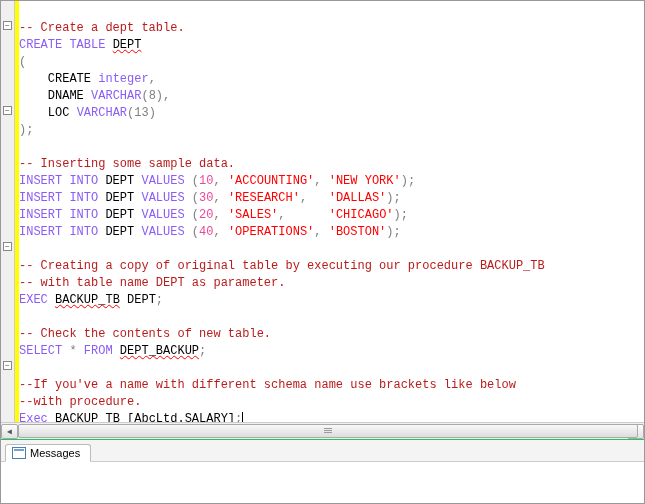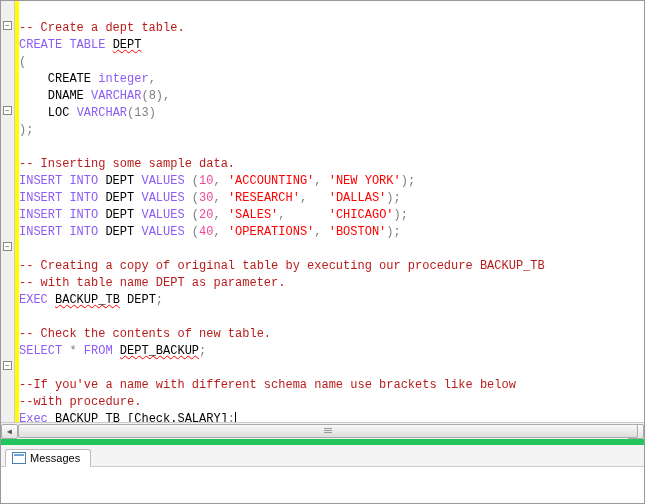--- a/index.html
+++ b/index.html
@@ -111,21 +111,21 @@
   .grip {
     width: 8px;
     height: 8px;
     display: flex;
     flex-direction: column;
     gap: 1px;
     justify-content: center;
   }
   .grip span { height: 1px; background: #999; }
   .messages-panel {
-    border-top: 6px solid #22c55e;
+    border-top: 1px solid #22c55e;
     background: #fff;
     height: 64px;
     text-align: center;
   }
   .tabs-row {
     background: #f4f4f4;
     border-bottom: 1px solid #ccc;
     height: 22px;
     display: flex;
     align-items: flex-end;
@@ -202,21 +202,21 @@
 
 <span class="cmt">-- Creating a copy of original table by executing our procedure BACKUP_TB</span>
 <span class="cmt">-- with table name DEPT as parameter.</span>
 <span class="kw">EXEC</span> <span class="txt squig">BACKUP_TB</span> <span class="txt">DEPT</span><span class="gray">;</span>
 
 <span class="cmt">-- Check the contents of new table.</span>
 <span class="kw">SELECT</span> <span class="gray">*</span> <span class="kw">FROM</span> <span class="txt squig">DEPT_BACKUP</span><span class="gray">;</span>
 
 <span class="cmt">--If you've a name with different schema name use brackets like below</span>
 <span class="cmt">--with procedure.</span>
-<span class="kw">Exec</span> <span class="txt squig">BACKUP_TB</span> <span class="txt">[Check.SALARY]</span><span class="gray">;</span><span class="cursor"></span>
+<span class="kw">Exec</span> <span class="txt squig">BACKUP_TB</span> <span class="txt">[AbcLtd.SALARY]</span><span class="gray">;</span><span class="cursor"></span>
 </div>
 
   <div class="hscroll">
     <div class="arrow">◀</div>
     <div class="track">
       <div class="thumb">
         <div class="grip">
             <span></span>
             <span></span>
             <span></span>

